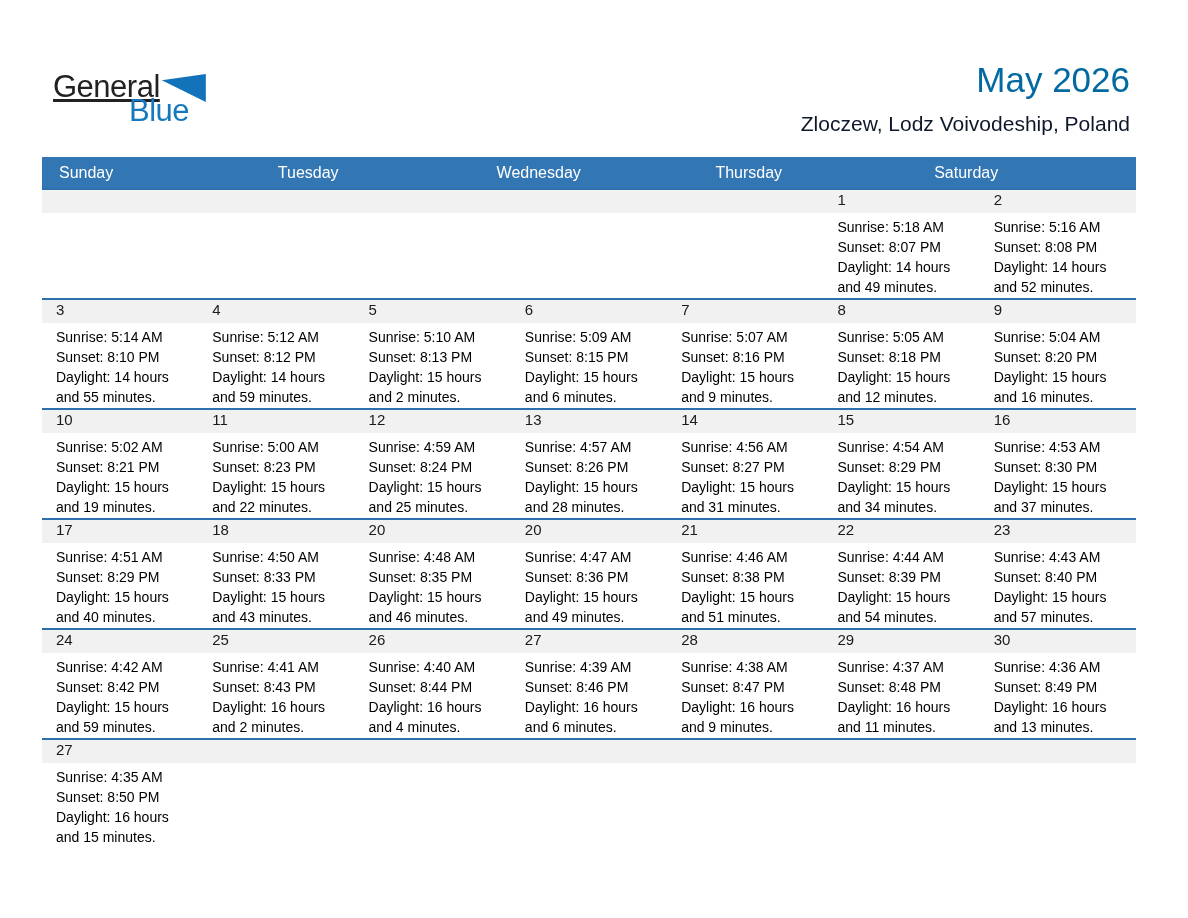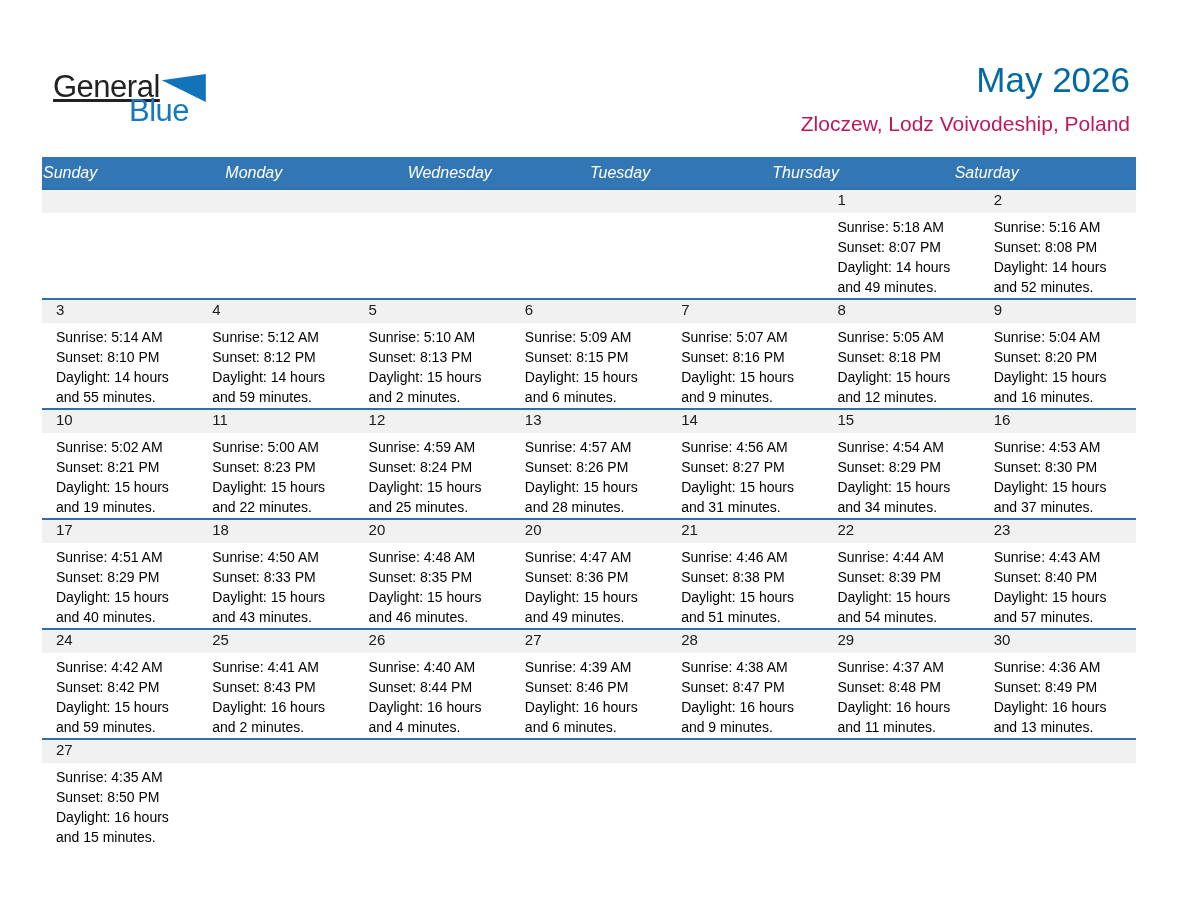--- a/index.html
+++ b/index.html
@@ -23,27 +23,27 @@
     background: #1373ba;
     clip-path: polygon(0 22%, 100% 0, 100% 100%);
   }
   .logo-blue {
     font-size: 31px; line-height: 31px; color: #1679bf; margin: -9px 0 8px 76px;
     letter-spacing: -0.5px;
   }
   
   .titles { position: absolute; right: 58px; top: 60px; text-align: right; }
   .page-title { font-size: 35px; font-weight: 400; color: #0369a1; }
-  .page-subtitle { font-size: 21px; font-weight: 400; color: #be185d; margin-top: 12px; }
+  .page-subtitle { font-size: 21px; font-weight: 400; color: #0f172a; margin-top: 12px; }
   
   .calendar { position: absolute; left: 42px; top: 157px; width: 1094px; }
   .cal-head { display: flex; background: #3376b4; height: 31px; }
   .cal-head .th {
     flex: 1 1 0; color: #ffffff; font-size: 16px; line-height: 31px;
-    padding-left: 1px; overflow: hidden; white-space: nowrap; font-style: italic;
+    padding-left: 17px; overflow: hidden; white-space: nowrap;
   }
   .week { display: flex; height: 110px; border-top: 2px solid #2d70ad; }
   .cell { flex: 1 1 0; overflow: hidden; }
   .band {
     height: 23px; background: #f1f1f1; font-size: 15px; color: #1a1a1a;
     padding: 1px 0 0 14px;
   }
   .info {
     padding: 4px 6px 0 14px; font-size: 14px; line-height: 20px; color: #000000;
     white-space: nowrap;
@@ -63,23 +63,22 @@
   </div>
 
   <div class="titles">
     <div class="page-title">May 2026</div>
     <div class="page-subtitle">Zloczew, Lodz Voivodeship, Poland</div>
   </div>
 
   <div class="calendar">
     <div class="cal-head">
       <div class="th">Sunday</div>
-      <div class="th">Monday</div>
+      <div class="th">Tuesday</div>
       <div class="th">Wednesday</div>
-      <div class="th">Tuesday</div>
       <div class="th">Thursday</div>
       <div class="th">Saturday</div>
     </div>
     <div id="weeks">
         <div class="week">
           <div class="cell">
             <div class="band"></div>
           </div>
           <div class="cell">
             <div class="band"></div>

